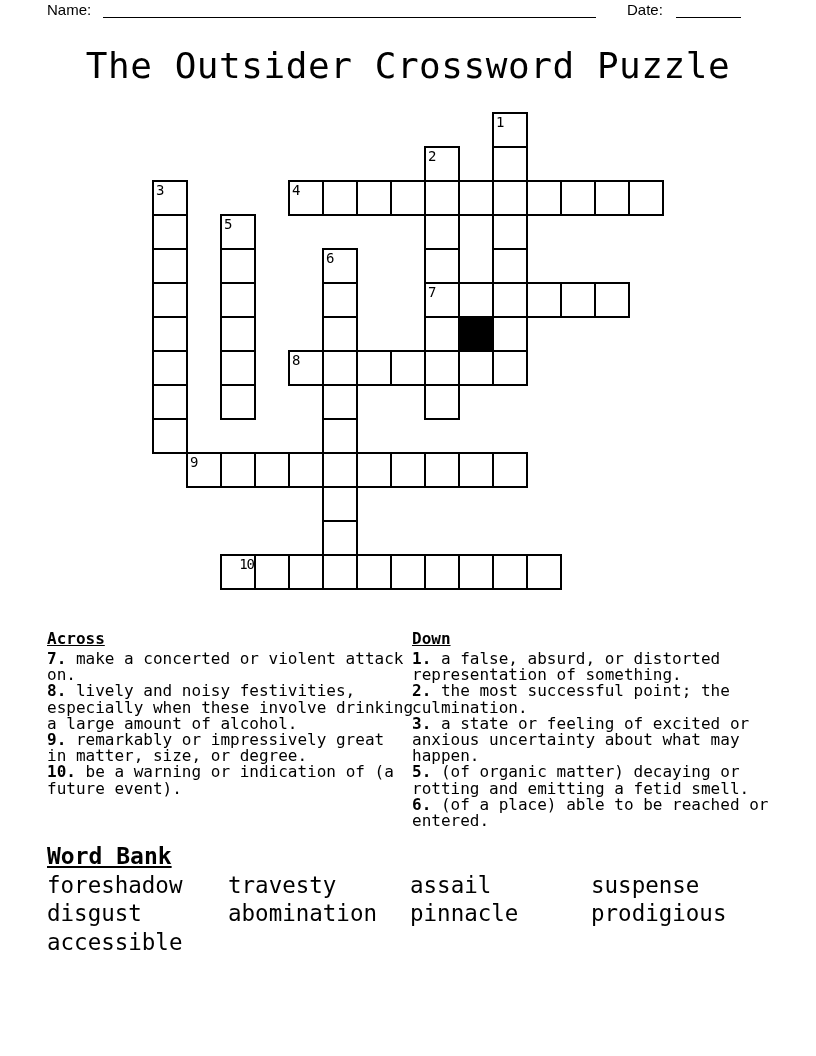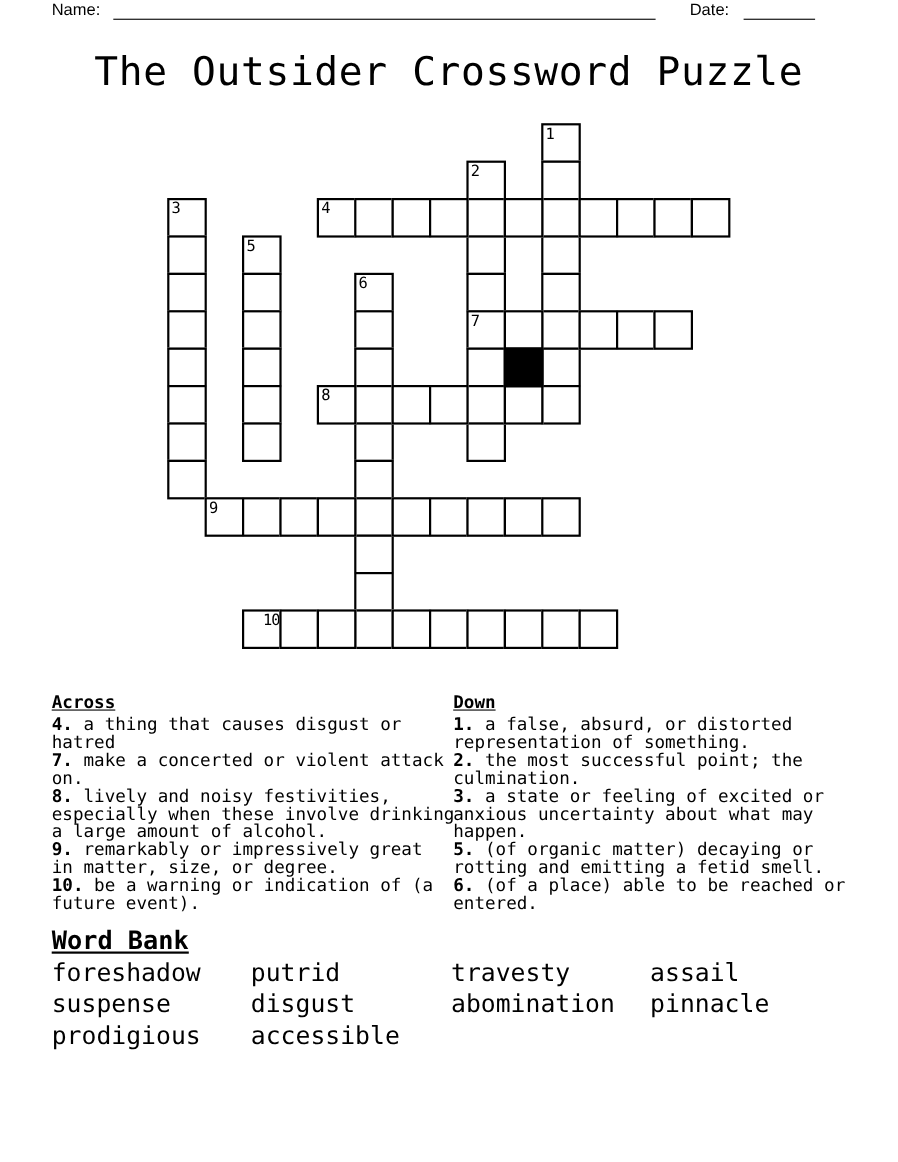--- a/index.html
+++ b/index.html
@@ -194,22 +194,20 @@
       <div class="cell" style="left: 272px; top: 442px;"></div>
       <div class="cell" style="left: 306px; top: 442px;"></div>
       <div class="cell" style="left: 340px; top: 442px;"></div>
       <div class="cell" style="left: 374px; top: 442px;"></div>
       <div class="cell black" style="left: 306px; top: 204px;"></div>
     </div>
 
   <div class="clues-col across">
     <div class="clues-heading">Across</div>
     <div id="across-list">
-        <div class="clue"><b>4.</b><span class="clue-text"> a thing that causes disgust or
-hatred</span></div>
         <div class="clue"><b>7.</b><span class="clue-text"> make a concerted or violent attack
 on.</span></div>
         <div class="clue"><b>8.</b><span class="clue-text"> lively and noisy festivities,
 especially when these involve drinking
 a large amount of alcohol.</span></div>
         <div class="clue"><b>9.</b><span class="clue-text"> remarkably or impressively great
 in matter, size, or degree.</span></div>
         <div class="clue"><b>10.</b><span class="clue-text"> be a warning or indication of (a
 future event).</span></div>
       </div>
@@ -228,21 +226,20 @@
         <div class="clue"><b>5.</b><span class="clue-text"> (of organic matter) decaying or
 rotting and emitting a fetid smell.</span></div>
         <div class="clue"><b>6.</b><span class="clue-text"> (of a place) able to be reached or
 entered.</span></div>
       </div>
   </div>
 
   <div class="wordbank-heading">Word Bank</div>
   <div class="wordbank" id="wordbank">
       <span>foreshadow</span>
-      <span>putrid</span>
       <span>travesty</span>
       <span>assail</span>
       <span>suspense</span>
       <span>disgust</span>
       <span>abomination</span>
       <span>pinnacle</span>
       <span>prodigious</span>
       <span>accessible</span>
     </div>
 

